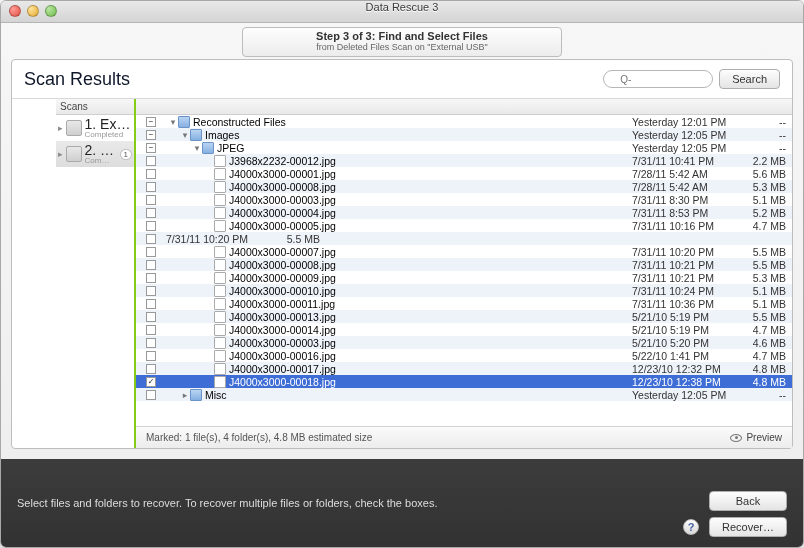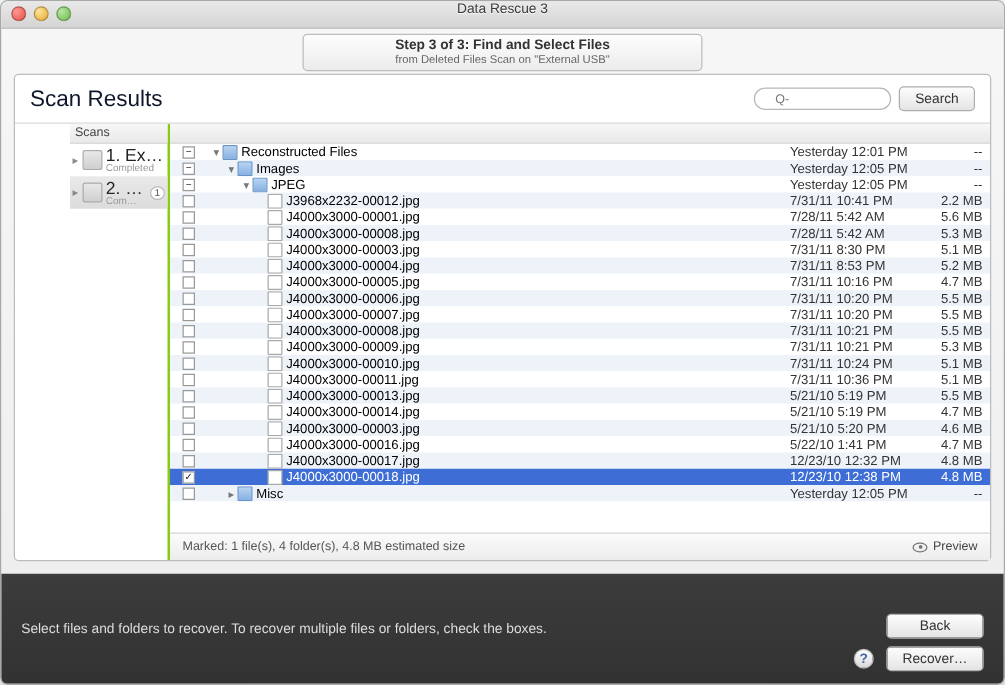--- a/index.html
+++ b/index.html
@@ -248,25 +248,20 @@
       <span class="ficon file"></span>
       <span>J4000x3000-00005.jpg</span>
     </div>
     <div class="cell date">7/31/11 10:16 PM</div>
     <div class="cell size">4.7 MB</div>
             </div>
             <div class="row">
     <div class="cell mark">
                 <span class="chk"></span>
               </div>
-    <div class="cell name indent3">
-      <span class="tri2"></span>
-      <span class="ficon file"></span>
-      <span>J4000x3000-00006.jpg</span>
-    </div>
     <div class="cell date">7/31/11 10:20 PM</div>
     <div class="cell size">5.5 MB</div>
             </div>
             <div class="row">
     <div class="cell mark">
                 <span class="chk"></span>
               </div>
     <div class="cell name indent3">
       <span class="tri2"></span>
       <span class="ficon file"></span>

